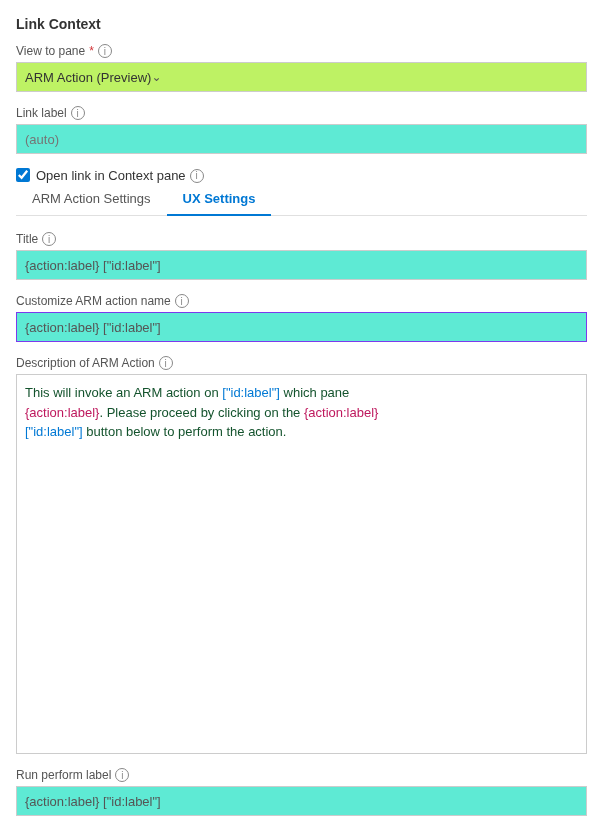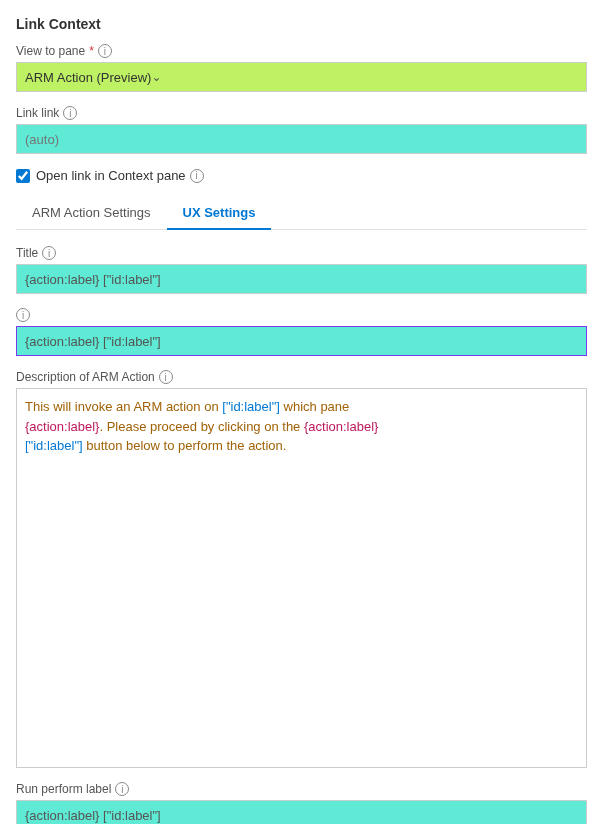--- a/index.html
+++ b/index.html
@@ -75,23 +75,21 @@
     }
     .dropdown-arrow {
       font-size: 12px;
       color: #555;
     }
     .field-group {
       margin-bottom: 14px;
     }
     .checkbox-row {
       display: flex;
-      align-items: center;
       gap: 6px;
-      margin-bottom: 14px;
     }
     .checkbox-input {
       width: 14px;
       height: 14px;
       accent-color: #0078d4;
       cursor: pointer;
     }
     .checkbox-label {
       font-size: 13px;
       color: #333;
@@ -124,21 +122,21 @@
       padding: 8px;
       font-size: 13px;
       font-family: 'Segoe UI', Arial, sans-serif;
       color: #333;
       resize: none;
       height: 380px;
       outline: none;
       line-height: 1.5;
     }
     .desc-text {
-      color: #a16207;
+      color: #14532d;
     }
     .desc-highlight-red {
       color: #be185d;
     }
     .desc-highlight-blue {
       color: #0078d4;
     }
     .textarea-wrapper {
       position: relative;
     }
@@ -157,21 +155,21 @@
   <div class="dropdown-wrapper">
     <div class="dropdown-field">
       <span>ARM Action (Preview)</span>
       <span class="dropdown-arrow">⌄</span>
     </div>
   </div>
 </div>
 
 <div class="field-group">
   <div class="field-label">
-    <span>Link link</span>
+    <span>Link label</span>
     <span class="info-icon">i</span>
   </div>
   <input class="input-field" type="text" placeholder="(auto)" style="">
 </div>
 
 <div class="checkbox-row">
   <input class="checkbox-input" type="checkbox" checked="" style="">
   <label class="checkbox-label">
     <span>Open link in Context pane</span>
     <span class="info-icon">i</span>
@@ -186,20 +184,21 @@
 <div class="field-group">
   <div class="field-label">
     <span>Title</span>
     <span class="info-icon">i</span>
   </div>
   <input class="input-field" type="text" value="{action:label} [&quot;id:label&quot;]" style="">
 </div>
 
 <div class="field-group">
   <div class="field-label">
+    <span>Customize ARM action name</span>
     <span class="info-icon">i</span>
   </div>
   <input class="input-field highlighted" type="text" value="{action:label} [&quot;id:label&quot;]" style="">
 </div>
 
 <div class="field-group">
   <div class="field-label">
     <span>Description of ARM Action</span>
     <span class="info-icon">i</span>
   </div>

